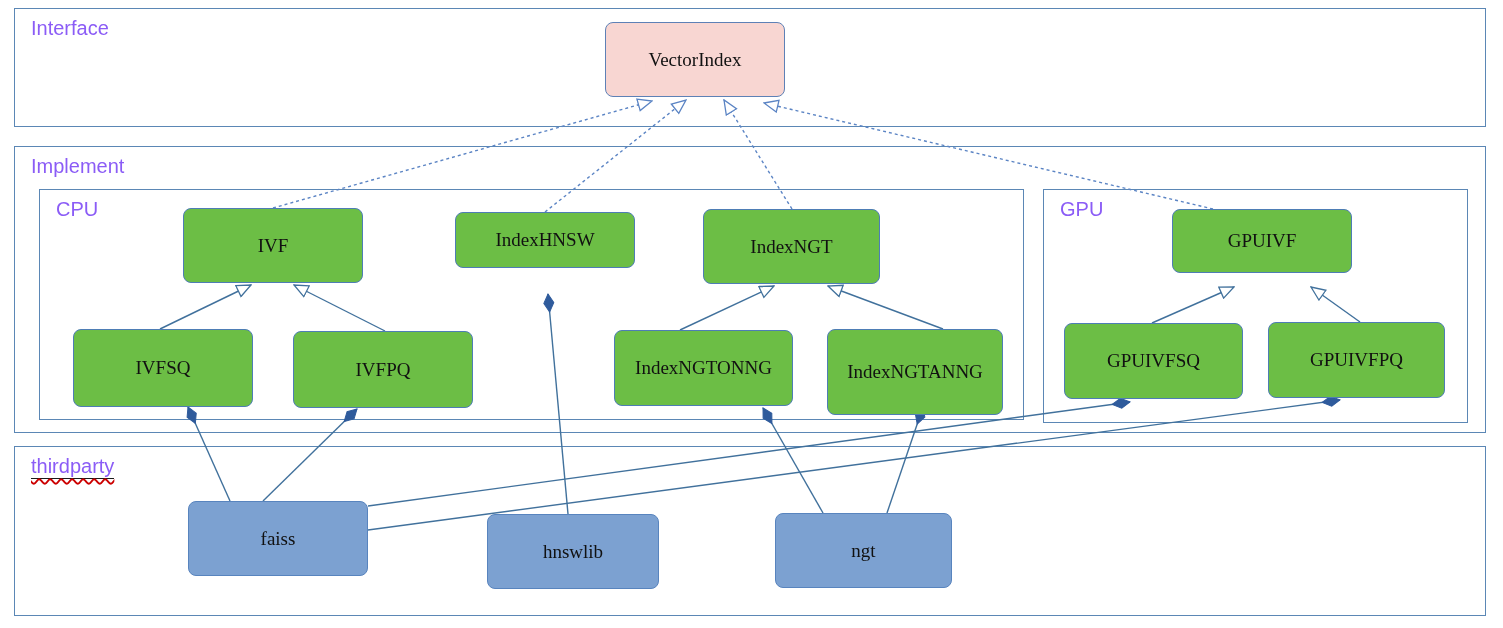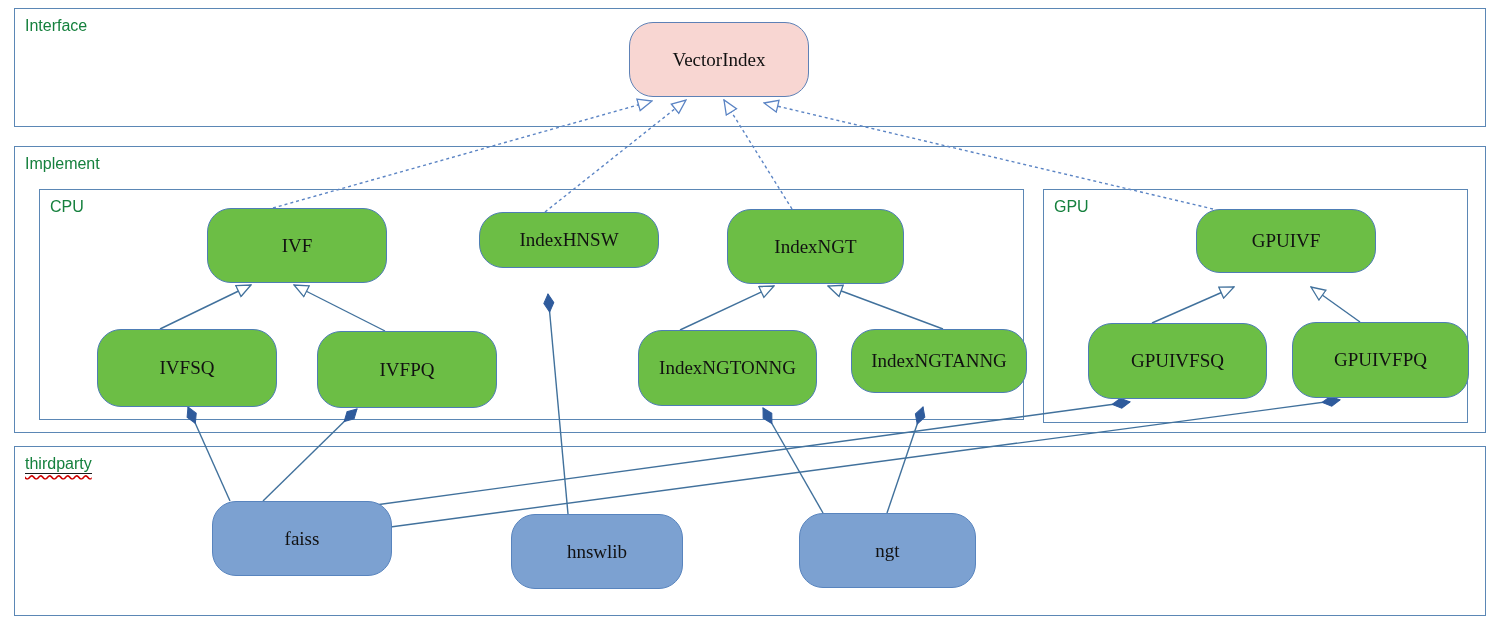--- a/index.html
+++ b/index.html
@@ -5,21 +5,21 @@
   html,body{margin:0;padding:0;}
   body{
     width:1503px;height:628px;position:relative;background:#ffffff;
     font-family:"Liberation Sans", sans-serif;overflow:hidden;
   }
   *{box-sizing:border-box;}
 
   
   .frame{position:absolute;border:1.5px solid #5B87B5;background:transparent;z-index:1;}
   .clabel{
-    position:absolute;top:8px;left:10px;font-size:16px;color:#15803d;
+    position:absolute;top:8px;left:16px;font-size:20px;color:#8b5cf6;
     font-family:"Liberation Sans", sans-serif;z-index:2;white-space:nowrap;
   }
   .squiggle{
     text-decoration:underline wavy #CC0000;
     text-underline-offset:5px;
     border-bottom:1px solid #1a1a1a;
     padding-bottom:0px;
   }
 
   #box-interface{left:14px;top:8px;width:1472px;height:119px;}
@@ -28,37 +28,37 @@
   #box-gpu{left:1043px;top:189px;width:425px;height:234px;}
   #box-thirdparty{left:14px;top:446px;width:1472px;height:170px;}
 
   
   #edges{position:absolute;left:0;top:0;z-index:5;pointer-events:none;}
   .edge{stroke:#41719C;stroke-width:1.4;fill:none;}
   .edge.dashed{stroke:#5B84C4;stroke-dasharray:3 3;}
 
   
   .node{
-    position:absolute;z-index:10;border-radius:24px;border:1.6px solid #4E7DB5;
+    position:absolute;z-index:10;border-radius:8px;border:1.6px solid #4E7DB5;
     display:flex;align-items:center;justify-content:center;
-    font-family:"Liberation Serif", serif;font-size:19px;color:#111111;margin-left:24px;
+    font-family:"Liberation Serif", serif;font-size:19px;color:#111111;
   }
   .node.green{background:#6CBE45;border-color:#4E7DB5;justify-content:center;}
   .node.pink{background:#F8D6D2;border-color:#5E81B6;}
   .node.blue{background:#7CA1D1;border-color:#5884BE;}
 
   #n-vectorindex{left:605px;top:22px;width:180px;height:75px;}
   #n-ivf{left:183px;top:208px;width:180px;height:75px;}
   #n-indexhnsw{left:455px;top:212px;width:180px;height:56px;}
   #n-indexngt{left:703px;top:209px;width:177px;height:75px;}
   #n-gpuivf{left:1172px;top:209px;width:180px;height:64px;}
   #n-ivfsq{left:73px;top:329px;width:180px;height:78px;}
   #n-ivfpq{left:293px;top:331px;width:180px;height:77px;}
   #n-indexngtonng{left:614px;top:330px;width:179px;height:76px;}
-  #n-indexngtanng{left:827px;top:329px;width:176px;height:64px;}
+  #n-indexngtanng{left:827px;top:329px;width:176px;height:86px;}
   #n-gpuivfsq{left:1064px;top:323px;width:179px;height:76px;}
   #n-gpuivfpq{left:1268px;top:322px;width:177px;height:76px;}
   #n-faiss{left:188px;top:501px;width:180px;height:75px;}
   #n-hnswlib{left:487px;top:514px;width:172px;height:75px;}
   #n-ngt{left:775px;top:513px;width:177px;height:75px;}
 </style>
 </head>
 <body>
 
 <div class="frame" id="box-interface">

